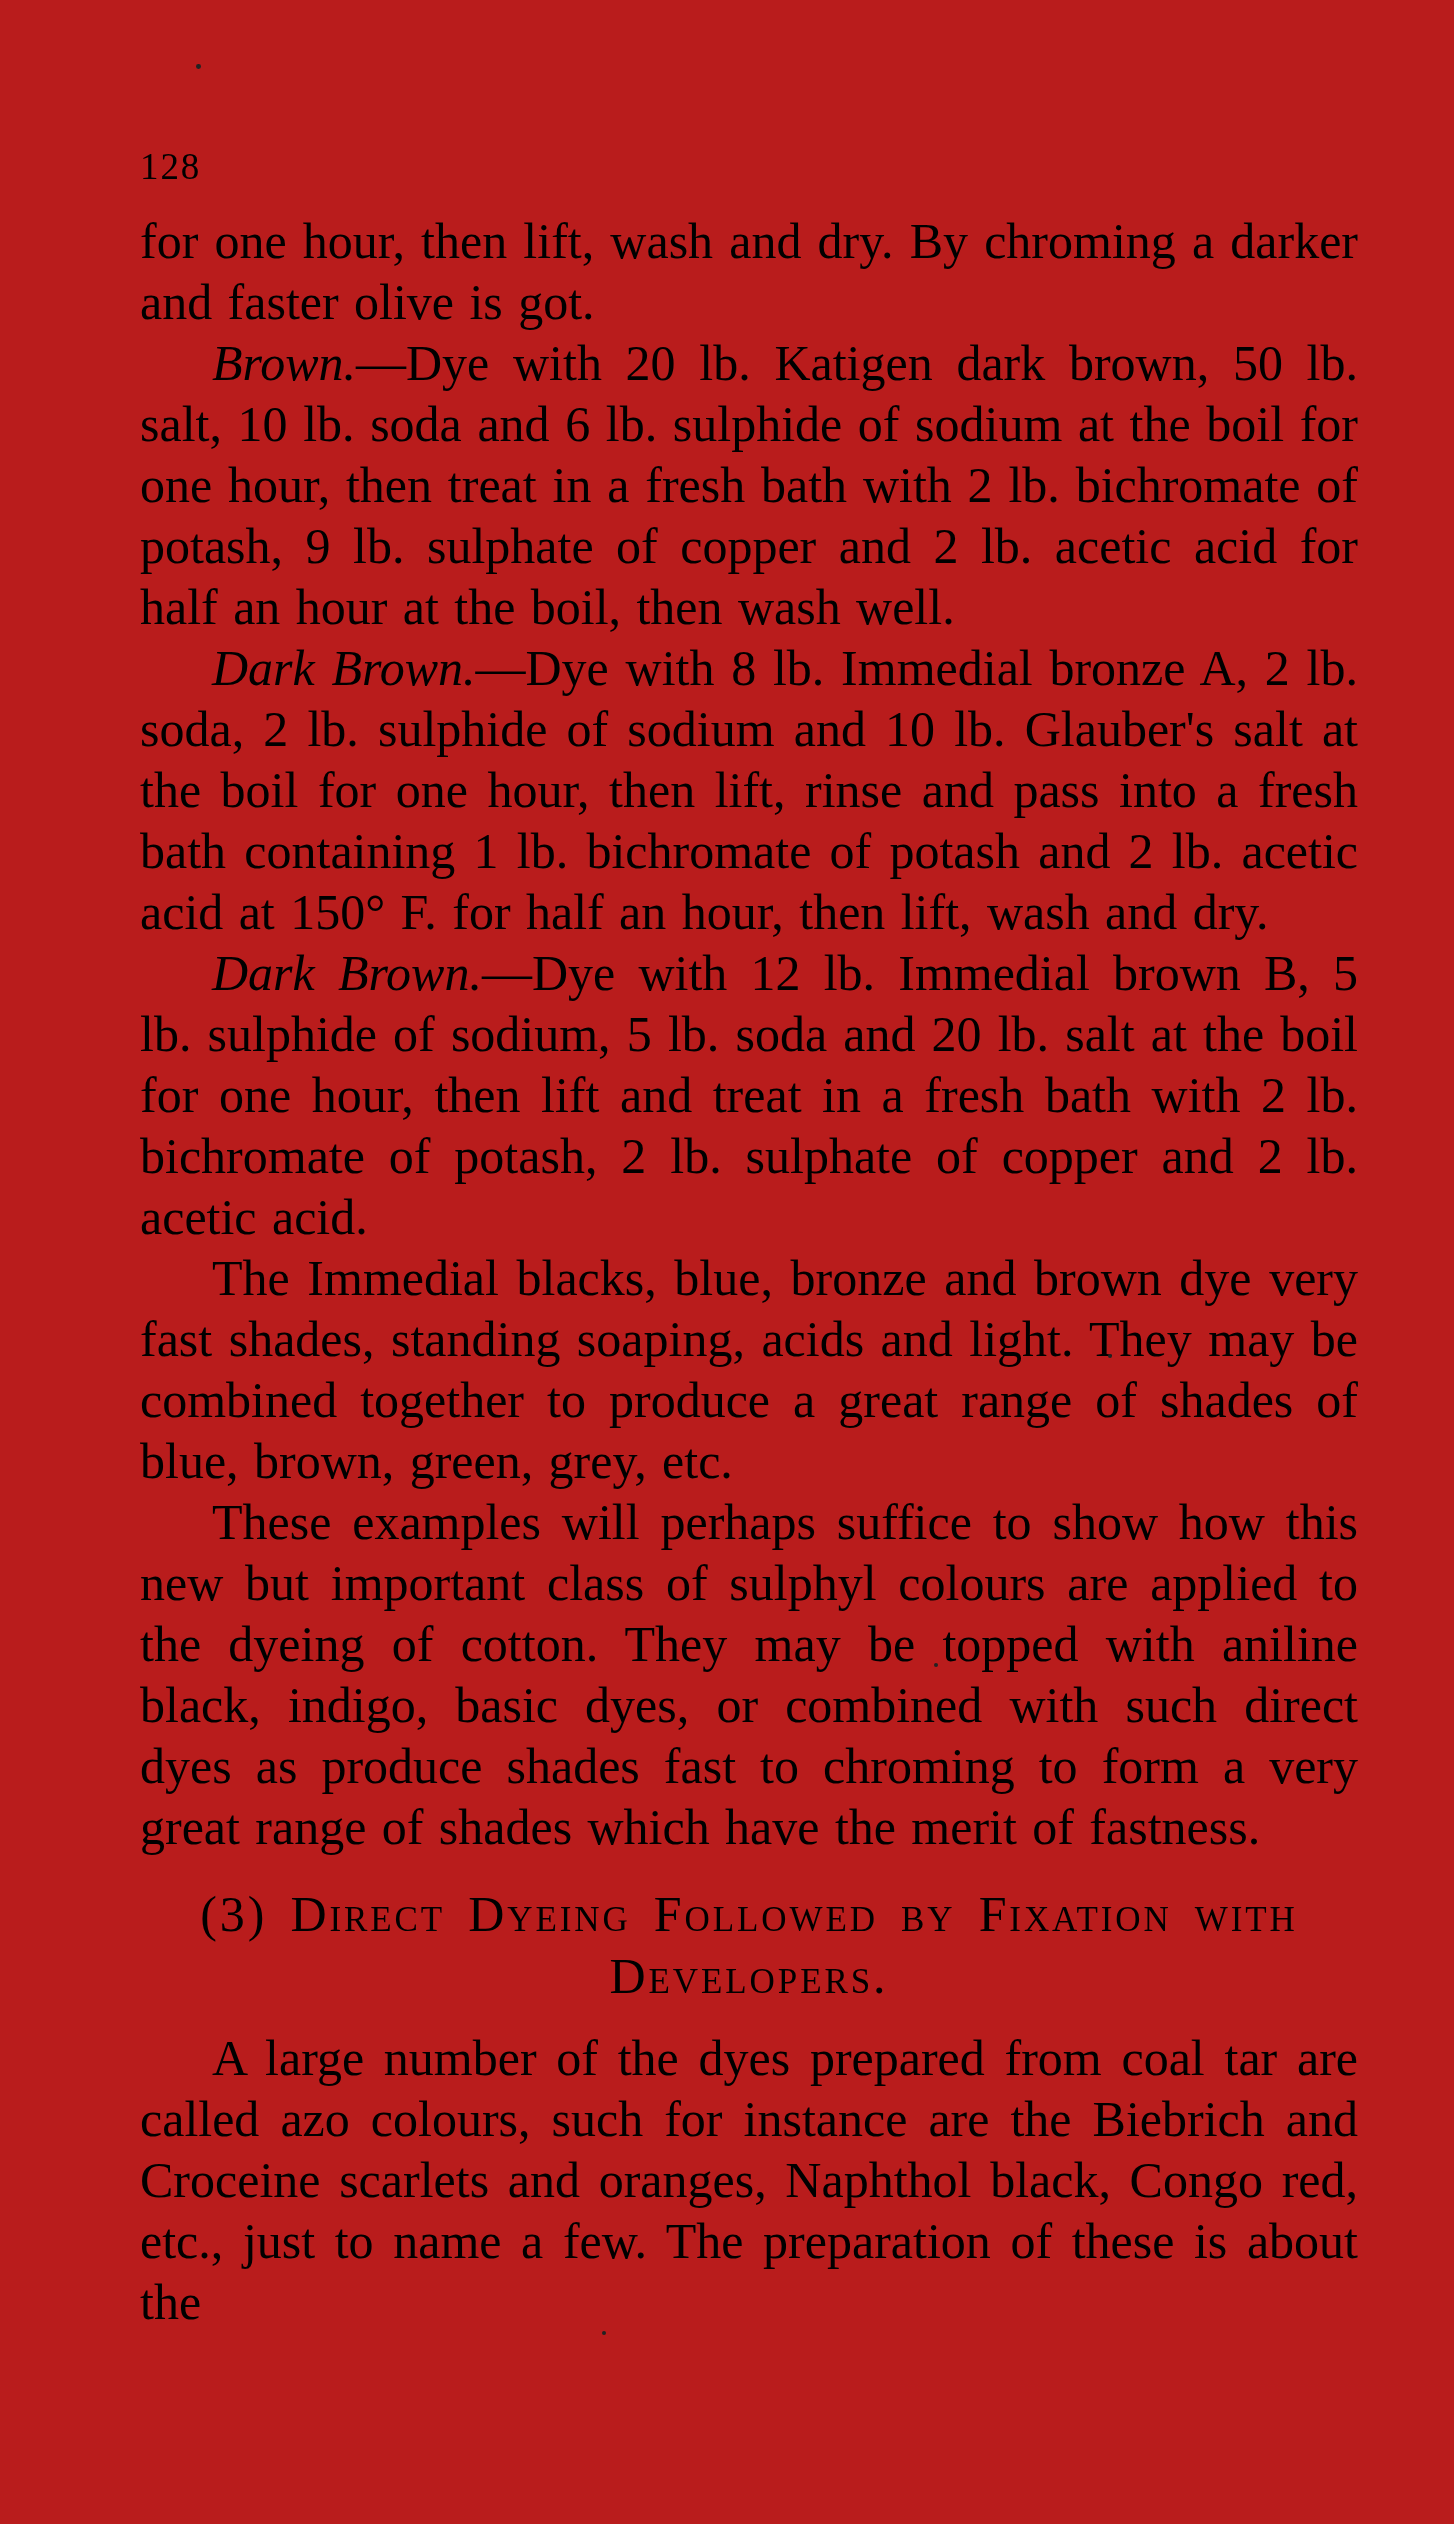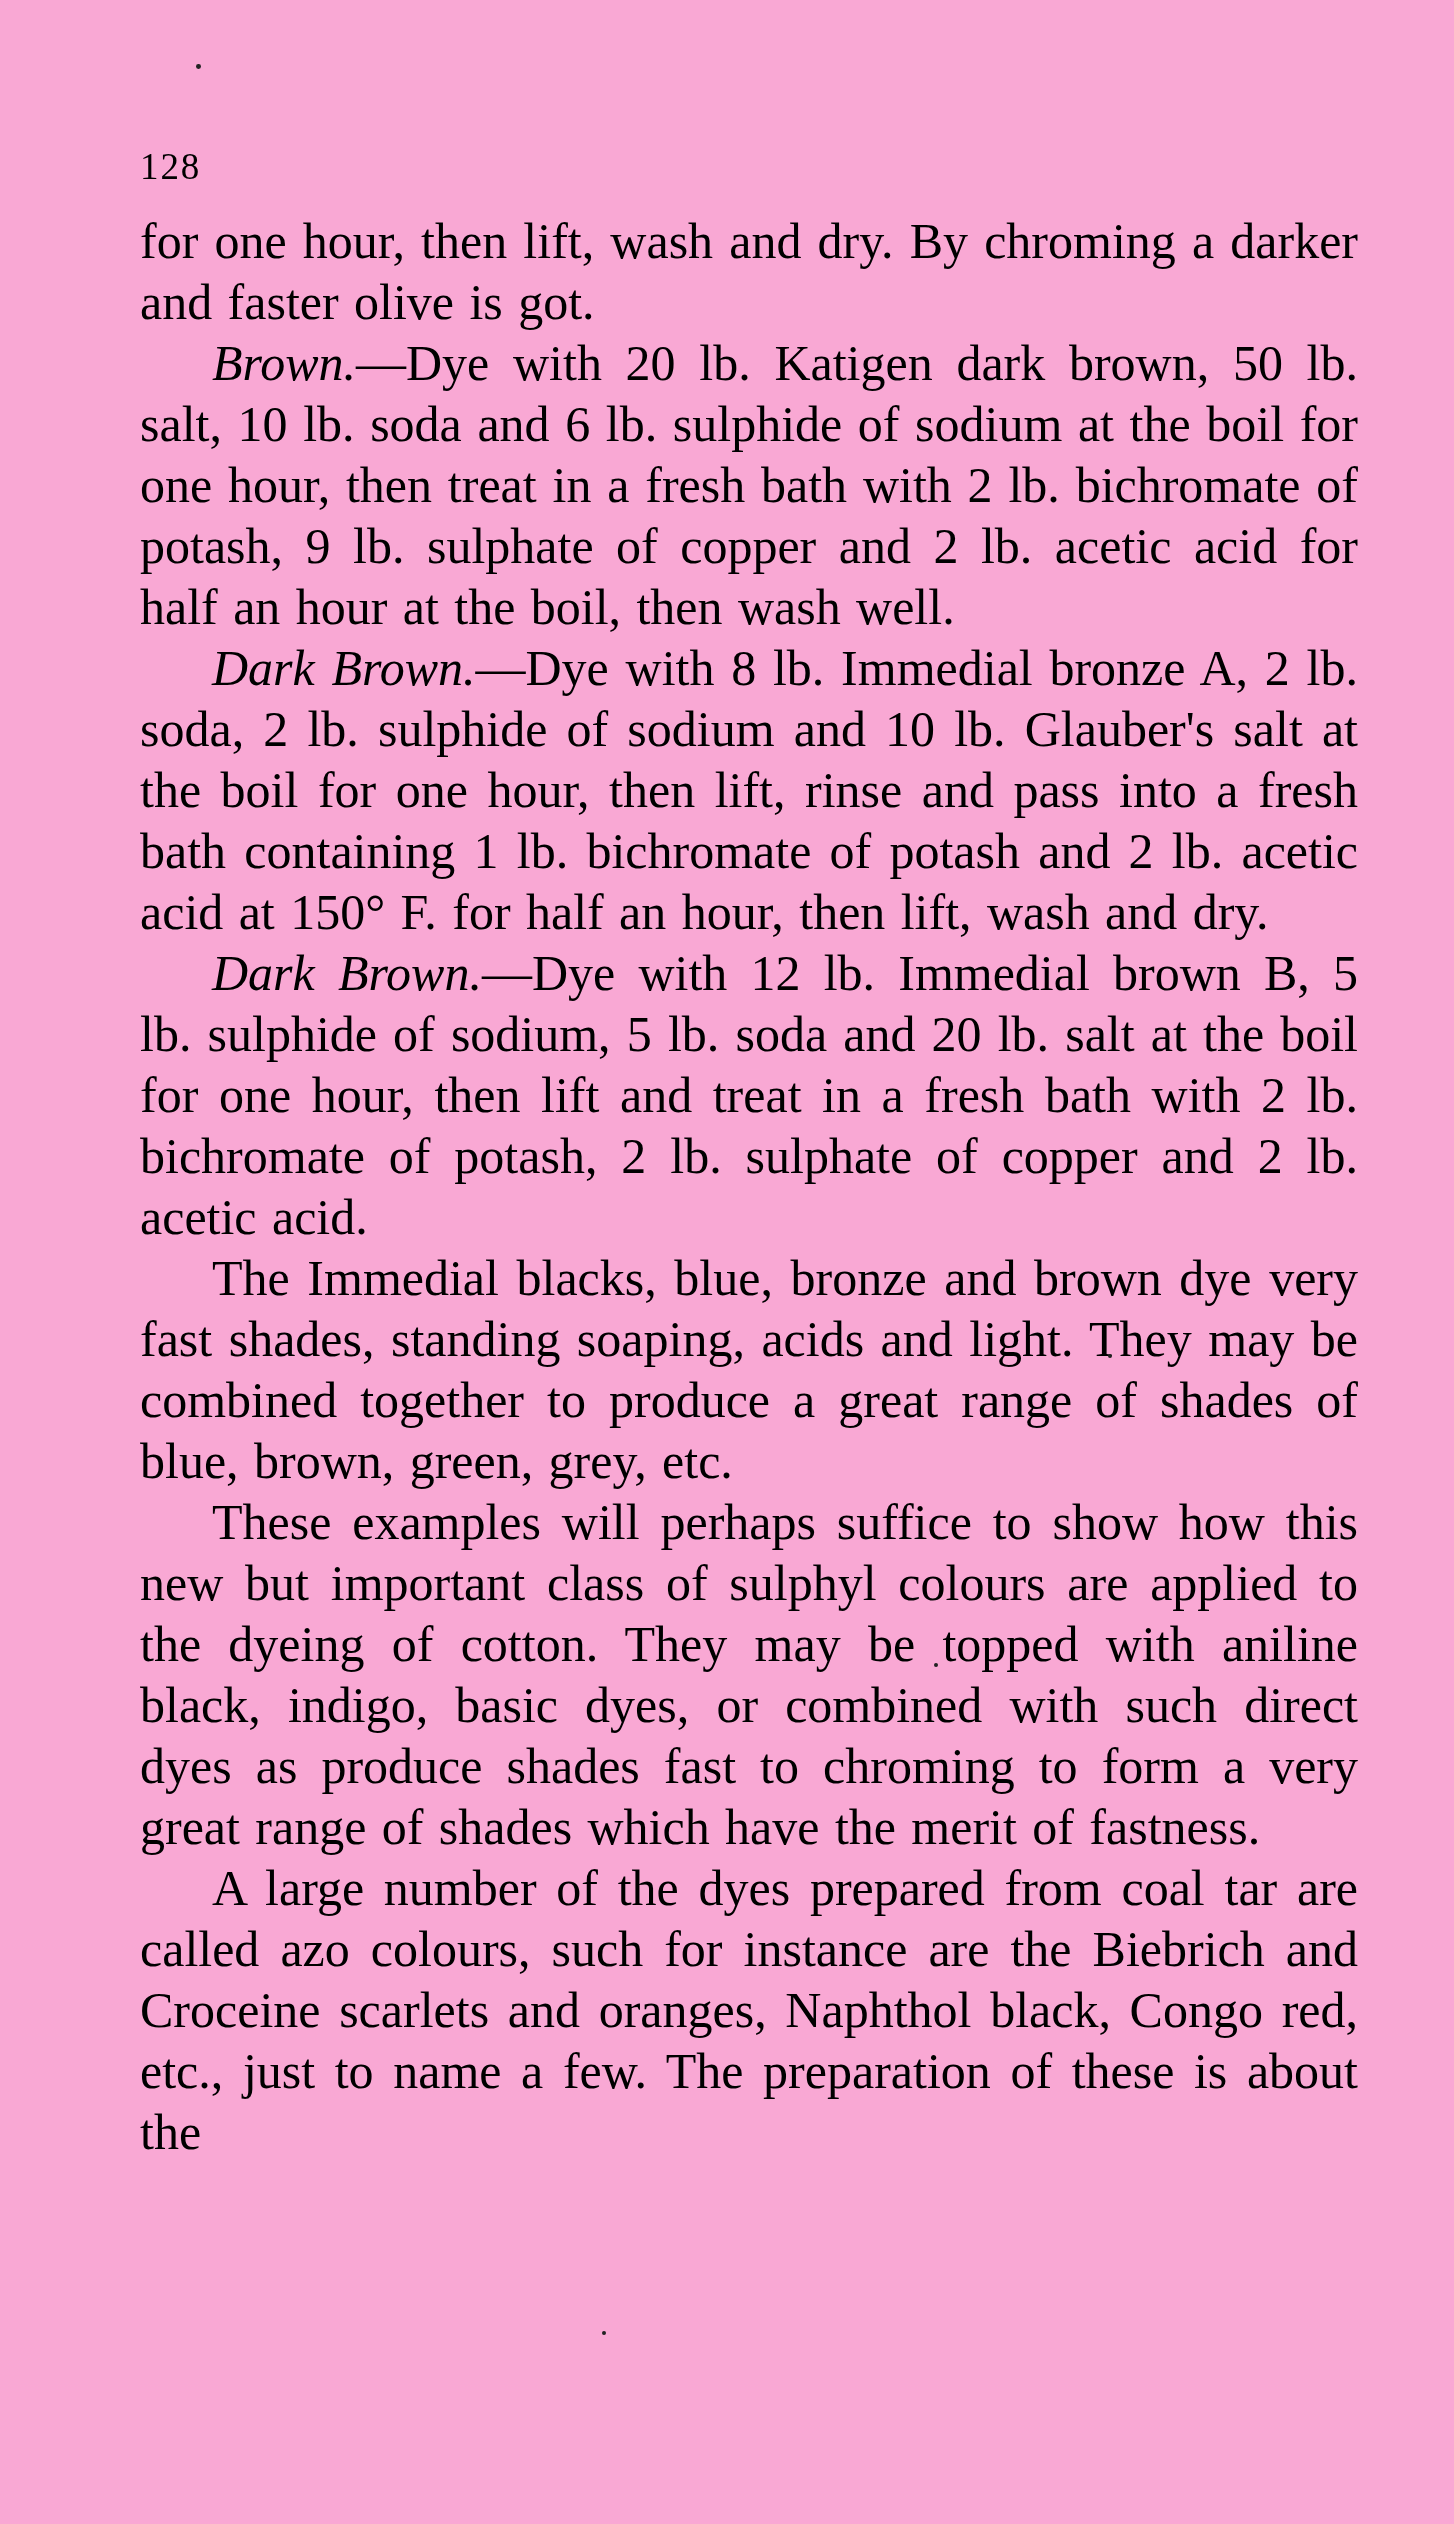--- a/index.html
+++ b/index.html
@@ -4,21 +4,21 @@
 <style>
   html, body {
     margin: 0;
     padding: 0;
     background: #ffffff;
   }
   .page {
     position: relative;
     width: 1454px;
     height: 2525px;
-    background: #f9a8d4;
+    background: #b91c1c;
     color: #000000;
     font-family: "Liberation Serif", "DejaVu Serif", serif;
     overflow: hidden;
   }
   .page-header {
     position: absolute;
     top: 145px;
     left: 140px;
     width: 1218px;
     height: 48px;
@@ -91,20 +91,24 @@
     <p class="para"><span class="lead">Brown.</span><span>—Dye with 20 lb. Katigen dark brown, 50 lb. salt, 10 lb. soda and 6 lb. sulphide of sodium at the boil for one hour, then treat in a fresh bath with 2 lb. bichromate of potash, 9 lb. sulphate of copper and 2 lb. acetic acid for half an hour at the boil, then wash well.</span></p>
 
     <p class="para"><span class="lead">Dark Brown.</span><span>—Dye with 8 lb. Immedial bronze A, 2 lb. soda, 2 lb. sulphide of sodium and 10 lb. Glauber's salt at the boil for one hour, then lift, rinse and pass into a fresh bath containing 1 lb. bichromate of potash and 2 lb. acetic acid at 150° F. for half an hour, then lift, wash and dry.</span></p>
 
     <p class="para"><span class="lead">Dark Brown.</span><span>—Dye with 12 lb. Immedial brown B, 5 lb. sulphide of sodium, 5 lb. soda and 20 lb. salt at the boil for one hour, then lift and treat in a fresh bath with 2 lb. bichromate of potash, 2 lb. sulphate of copper and 2 lb. acetic acid.</span></p>
 
     <p class="para"><span class="lead"></span><span>The Immedial blacks, blue, bronze and brown dye very fast shades, standing soaping, acids and light.  They may be combined together to produce a great range of shades of blue, brown, green, grey, etc.</span></p>
 
     <p class="para"><span class="lead"></span><span>These examples will perhaps suffice to show how this new but important class of sulphyl colours are applied to the dyeing of cotton.  They may be topped with aniline black, indigo, basic dyes, or combined with such direct dyes as produce shades fast to chroming to form a very great range of shades which have the merit of fastness.</span></p>
 
+    <div class="section-heading">
+      <span class="heading-line">(3) Direct Dyeing Followed by Fixation with</span>
+      <span class="heading-line">Developers.</span>
+    </div>
 
     <p class="para"><span class="lead"></span><span>A large number of the dyes prepared from coal tar are called azo colours, such for instance are the Biebrich and Croceine scarlets and oranges, Naphthol black, Congo red, etc., just to name a few.  The preparation of these is about the</span></p>
 
   </div>
 
   <div class="speck" style="left:196px; top:64px; width:4.8px; height:4.8px;"></div>
   <div class="speck" style="left:1108px; top:1354px; width:3.9px; height:3.9px;"></div>
   <div class="speck" style="left:934px; top:1663px; width:3.9px; height:3.9px;"></div>
   <div class="speck" style="left:602px; top:2331px; width:3.9px; height:3.9px;"></div>
 

